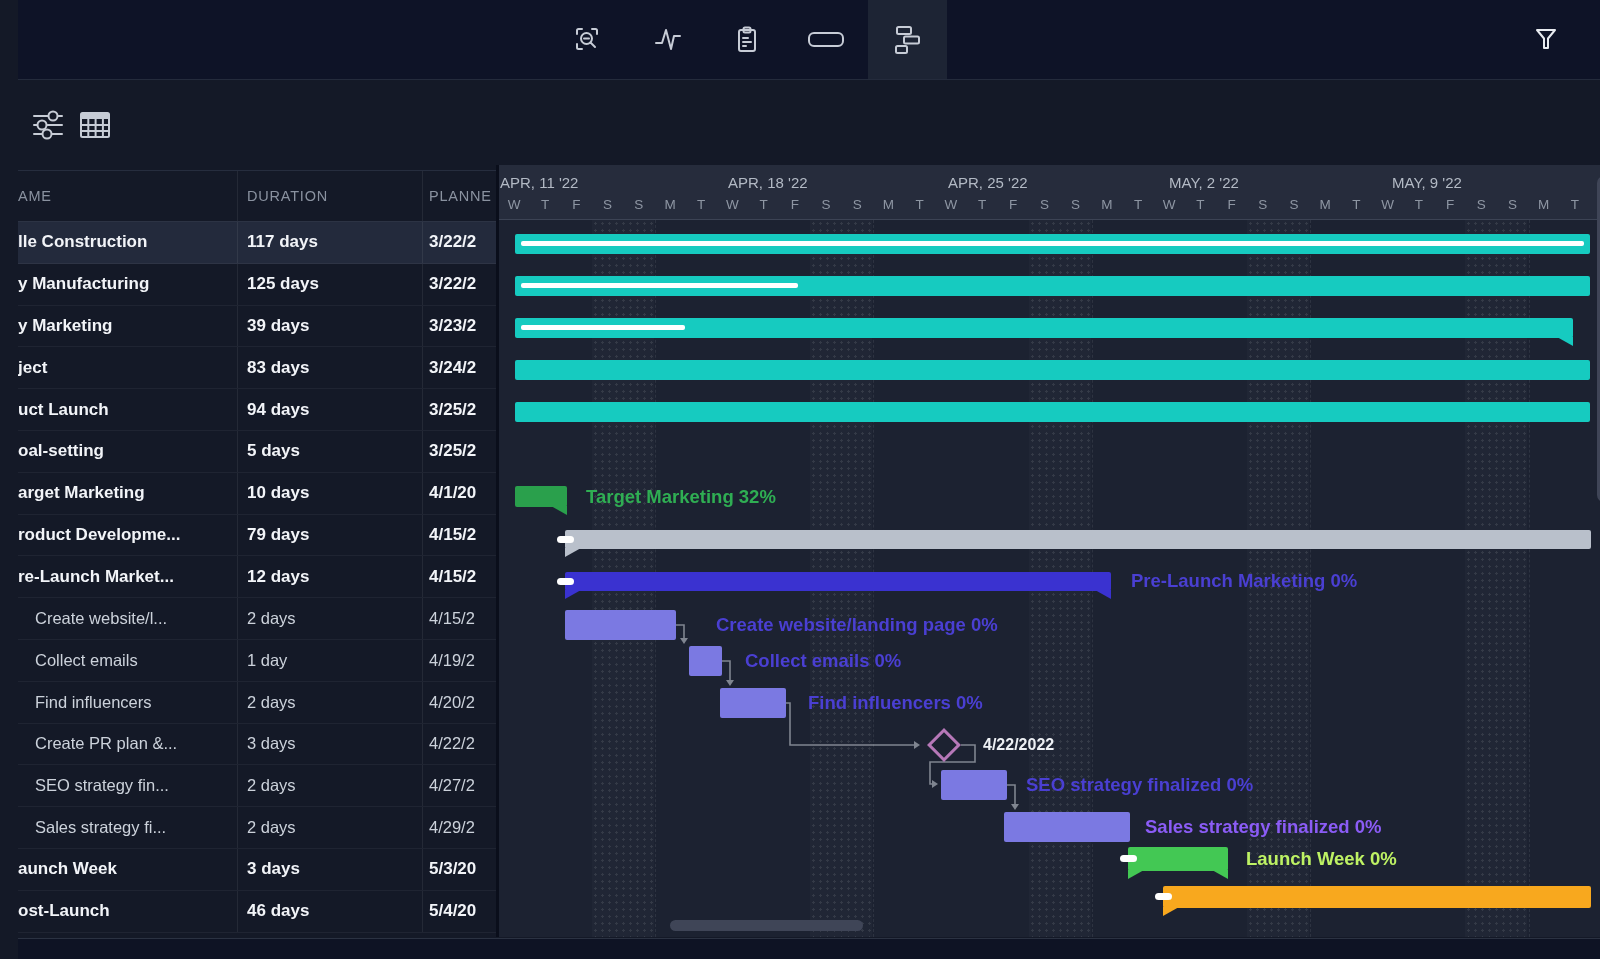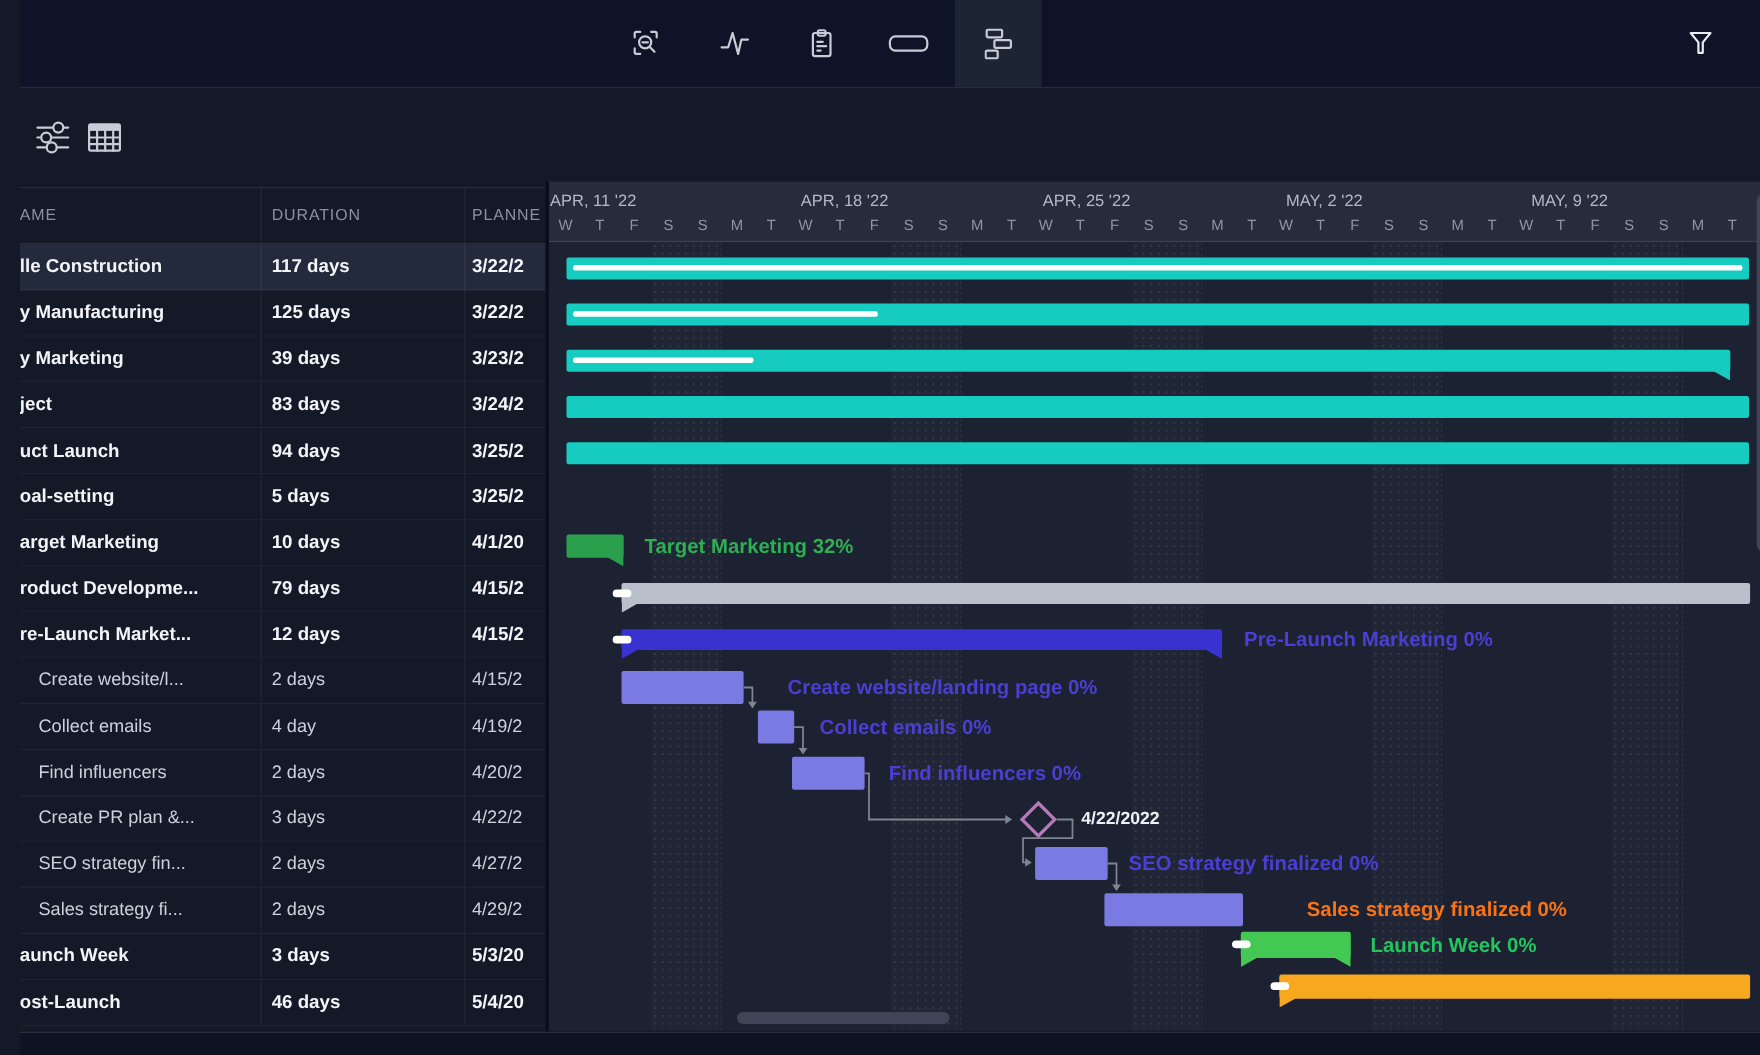--- a/index.html
+++ b/index.html
@@ -182,21 +182,21 @@
           <div class="c-dur">12 days</div>
           <div class="c-plan">4/15/2</div>
         </div>
         <div class="trow indent">
           <div class="c-name">Create website/l...</div>
           <div class="c-dur">2 days</div>
           <div class="c-plan">4/15/2</div>
         </div>
         <div class="trow indent">
           <div class="c-name">Collect emails</div>
-          <div class="c-dur">4 day</div>
+          <div class="c-dur">1 day</div>
           <div class="c-plan">4/19/2</div>
         </div>
         <div class="trow indent">
           <div class="c-name">Find influencers</div>
           <div class="c-dur">2 days</div>
           <div class="c-plan">4/20/2</div>
         </div>
         <div class="trow indent">
           <div class="c-name">Create PR plan &amp;...</div>
           <div class="c-dur">3 days</div>
@@ -318,26 +318,26 @@
         <div class="bar-label" style="left: 632px; top: 361px; color: rgb(74, 63, 210);">Pre-Launch Marketing  0%</div>
         <div class="bar-rect" style="left: 66px; top: 390px; width: 111px; height: 30px; background: rgb(123, 121, 226);"></div>
         <div class="bar-label" style="left: 217px; top: 405px; color: rgb(74, 63, 210);">Create website/landing page  0%</div>
         <div class="bar-rect" style="left: 190px; top: 426px; width: 33px; height: 30px; background: rgb(123, 121, 226);"></div>
         <div class="bar-label" style="left: 246px; top: 441px; color: rgb(74, 63, 210);">Collect emails  0%</div>
         <div class="bar-rect" style="left: 221px; top: 468px; width: 66px; height: 30px; background: rgb(123, 121, 226);"></div>
         <div class="bar-label" style="left: 309px; top: 483px; color: rgb(74, 63, 210);">Find influencers  0%</div>
         <div class="bar-rect" style="left: 442px; top: 550px; width: 66px; height: 30px; background: rgb(123, 121, 226);"></div>
         <div class="bar-label" style="left: 527px; top: 565px; color: rgb(74, 63, 210);">SEO strategy finalized  0%</div>
         <div class="bar-rect" style="left: 505px; top: 592px; width: 126px; height: 30px; background: rgb(123, 121, 226);"></div>
-        <div class="bar-label" style="left: 689px; top: 607px; color: #f97316;">Sales strategy finalized  0%</div>
+        <div class="bar-label" style="left: 646px; top: 607px; color: #8b5cf6;">Sales strategy finalized  0%</div>
         <div class="bar-rect" style="left: 629px; top: 627px; width: 100px; height: 24px; background: rgb(67, 200, 84);"></div>
         <div class="bar-tail tail-left" style="left: 629px; top: 650px; background: rgb(67, 200, 84);"></div>
         <div class="bar-tail tail-right" style="left: 713px; top: 650px; background: rgb(67, 200, 84);"></div>
         <div class="bar-handle" style="left: 621px; top: 635px;"></div>
-        <div class="bar-label" style="left: 747px; top: 639px; color: #22c55e;">Launch Week  0%</div>
+        <div class="bar-label" style="left: 747px; top: 639px; color: #bef264;">Launch Week  0%</div>
         <div class="bar-rect" style="left: 664px; top: 666px; width: 428px; height: 22px; background: rgb(248, 168, 30);"></div>
         <div class="bar-tail tail-left" style="left: 664px; top: 687px; background: rgb(248, 168, 30);"></div>
         <div class="bar-handle" style="left: 656px; top: 673px;"></div>
         <div class="milestone" style="left: 433px; top: 513px; width: 24px; height: 24px; border-color: rgb(182, 120, 184);"></div>
         <div class="ms-label" style="left: 484px; top: 525px;">4/22/2022</div>
         <div class="h-scroll" style="left: 171px; top: 700px; width: 193px; height: 11px;"></div>
       </div>
     <div class="v-scroll" style="left: 1098px; top: 11px; width: 14px; height: 326px;"></div>
   </div>
 

